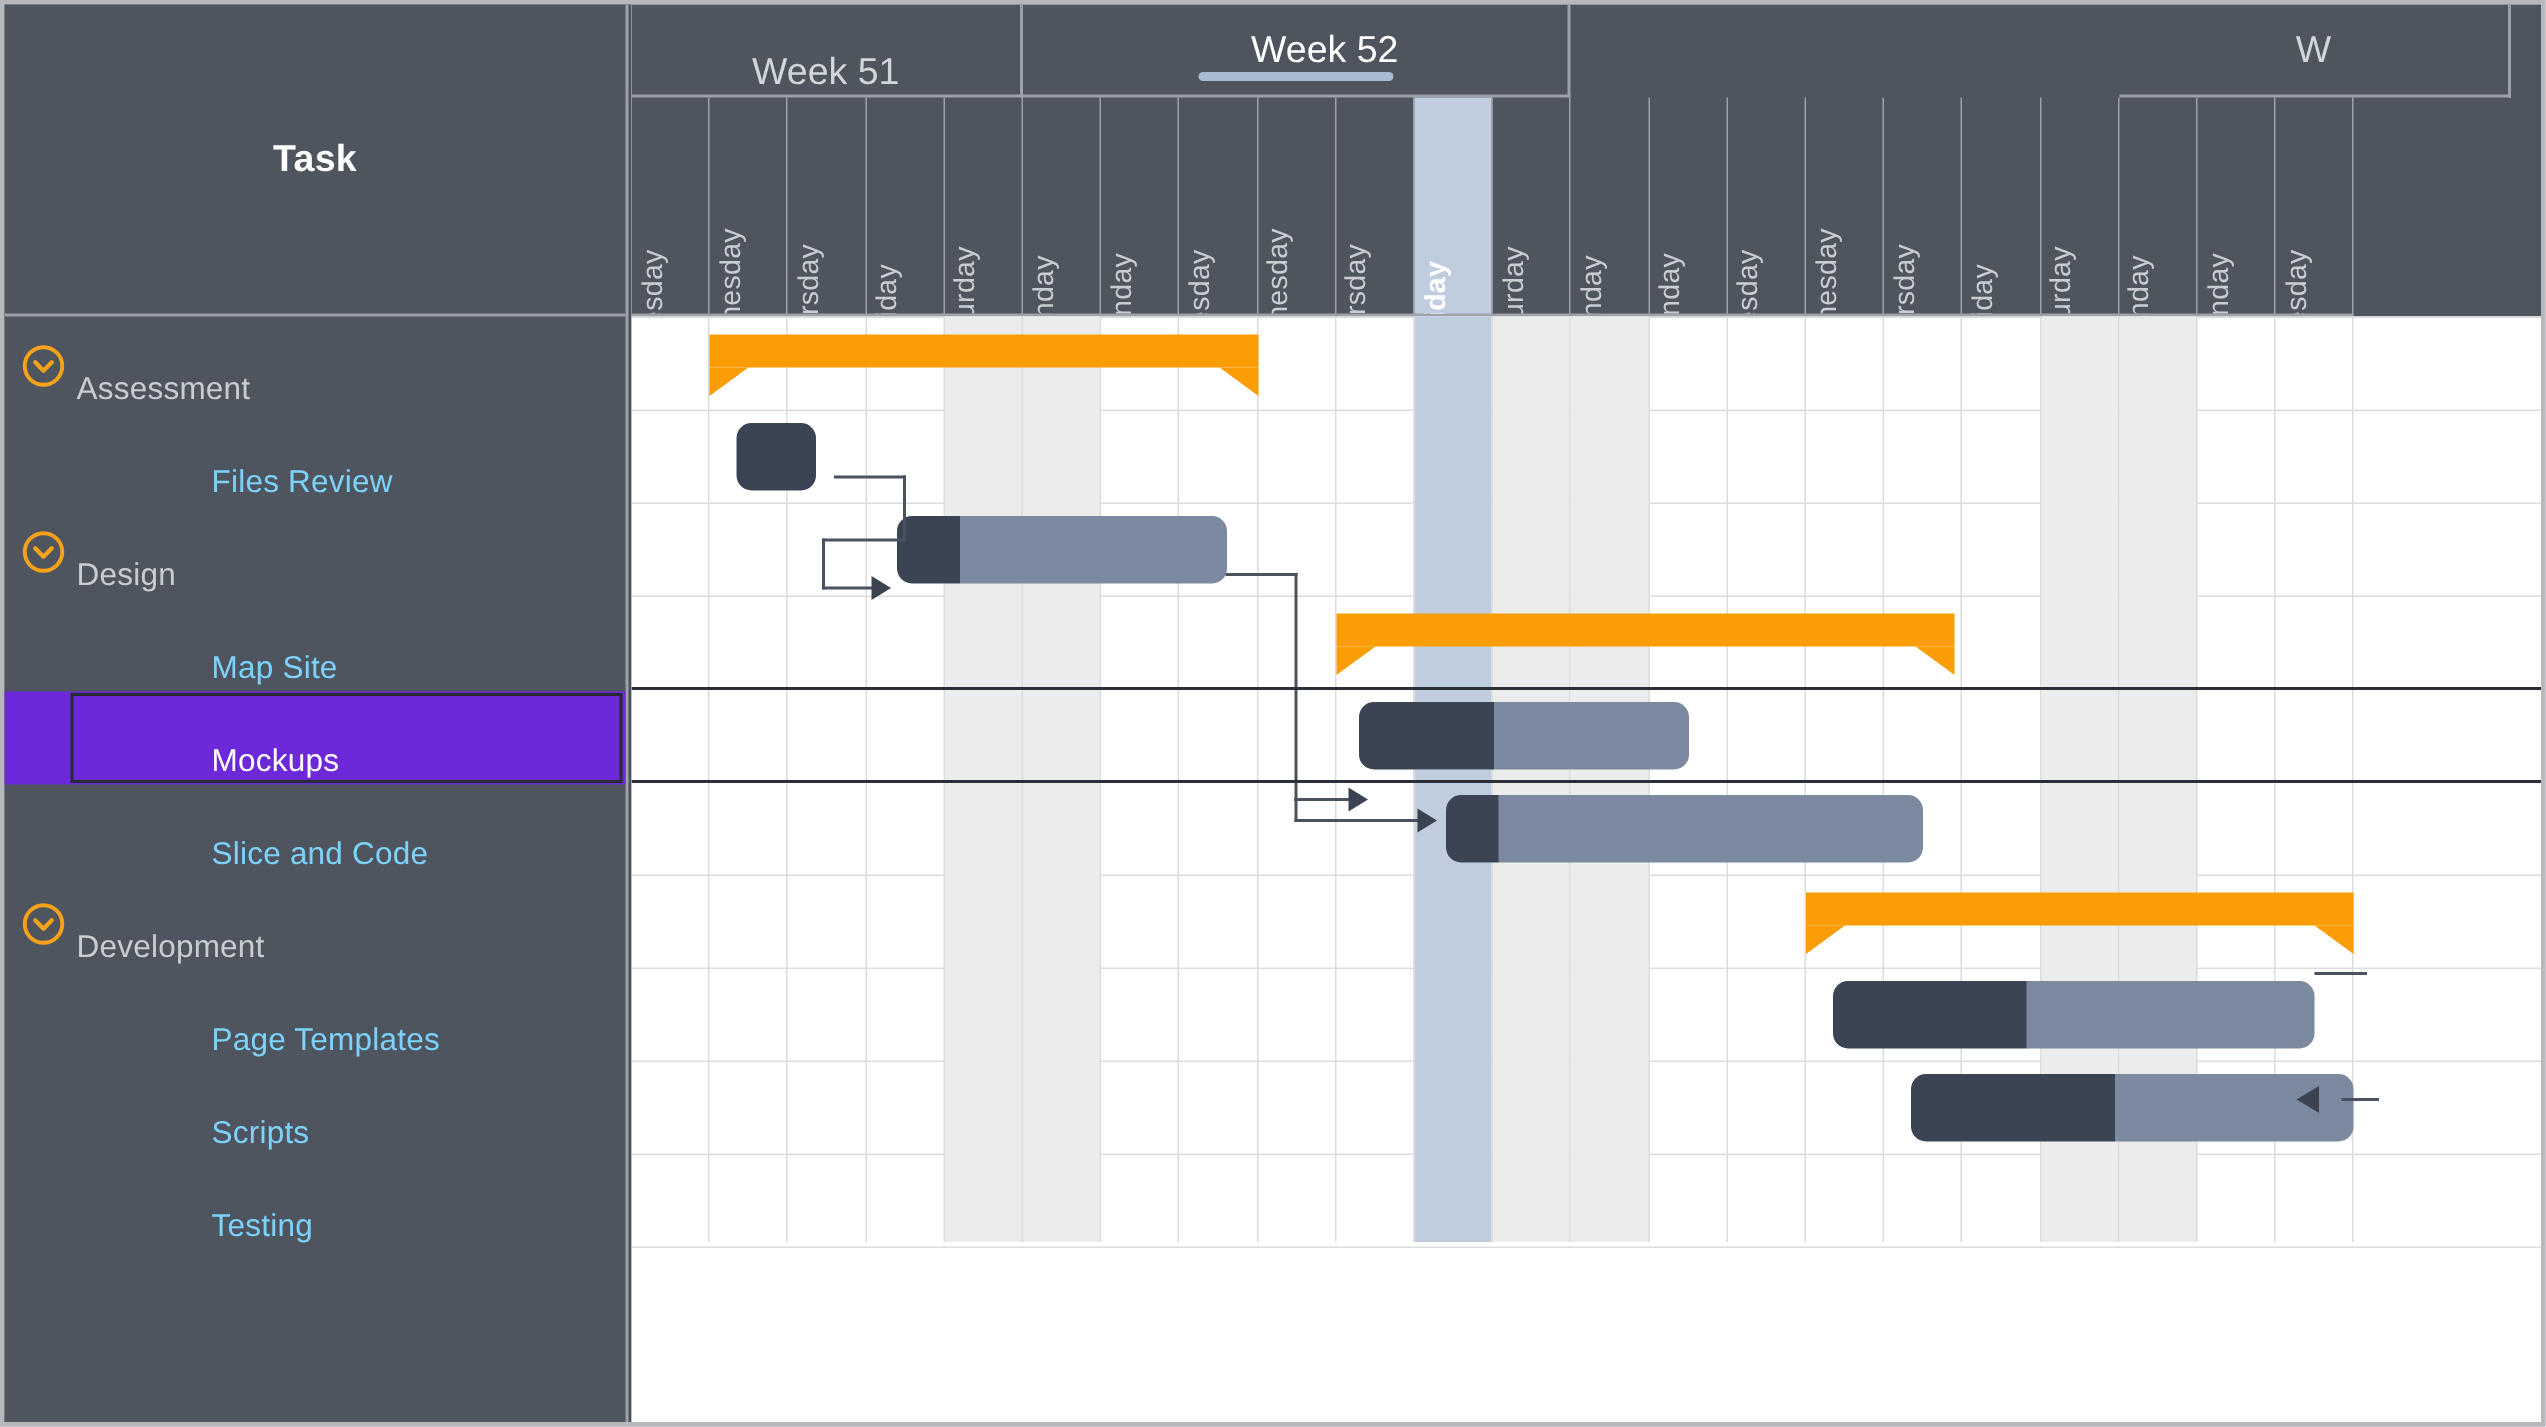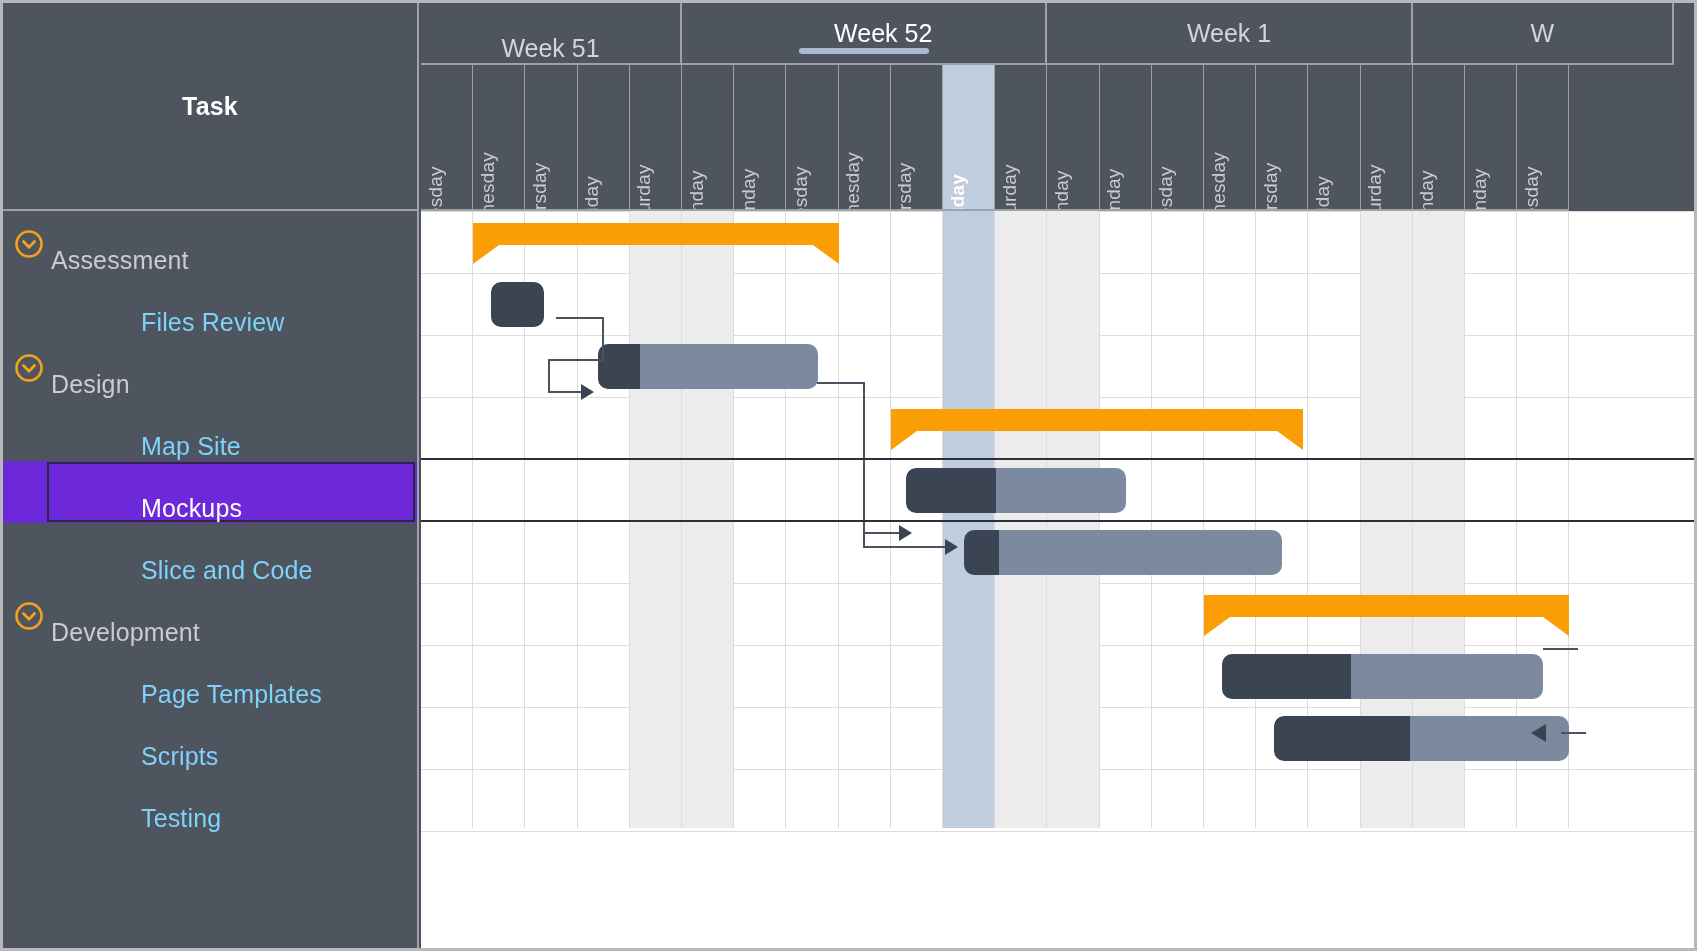--- a/index.html
+++ b/index.html
@@ -35,21 +35,21 @@
   .task-row{
     position:relative;height:62px;display:flex;align-items:center;
     box-sizing:border-box;
   }
   .task-row .expander{
     width:44px;min-width:44px;display:flex;align-items:center;justify-content:center;
     margin-left:4px;
   }
   .task-row .expander svg{display:block;}
   .task-row .tlabel{
-    font-size:25px;color:#c9cdd2;white-space:nowrap;letter-spacing:.15px;margin-top:32px;
+    font-size:21px;color:#c9cdd2;white-space:nowrap;letter-spacing:.15px;margin-top:32px;
   }
   .task-row.parent .tlabel{color:#c9cdd2;}
   .task-row.child .tlabel{margin-left:90px;color:#7dd3fc;}
   .task-row.selected{
     background:#6d28d9;
   }
   .task-row.selected .sel-box{
     position:absolute;left:44px;top:1px;right:2px;bottom:1px;
     border:2px solid #272c33;
     box-sizing:border-box;
@@ -223,23 +223,20 @@
   </div>
 
   <div id="timeline">
     <div id="tl-header">
         <div class="week-cell" style="left: 0px; width: 261px; align-items: flex-end;">
           <span>Week 51</span>
         </div>
         <div class="week-cell current" style="left: 261px; width: 365.4px;">
           <span>Week 52</span>
           <div class="week-underline"></div>
-        </div>
-        <div class="week-cell" style="left: 626.4px; width: 365.4px;">
-          <span>Week 1</span>
         </div>
         <div class="week-cell" style="left: 991.8px; width: 261px;">
           <span>W</span>
         </div>
         <div class="day-cell" style="left: 0px; width: 52.2px;">
           <span class="dlabel">Tuesday</span>
         </div>
         <div class="day-cell" style="left: 52.2px; width: 52.2px;">
           <span class="dlabel">Wednesday</span>
         </div>

